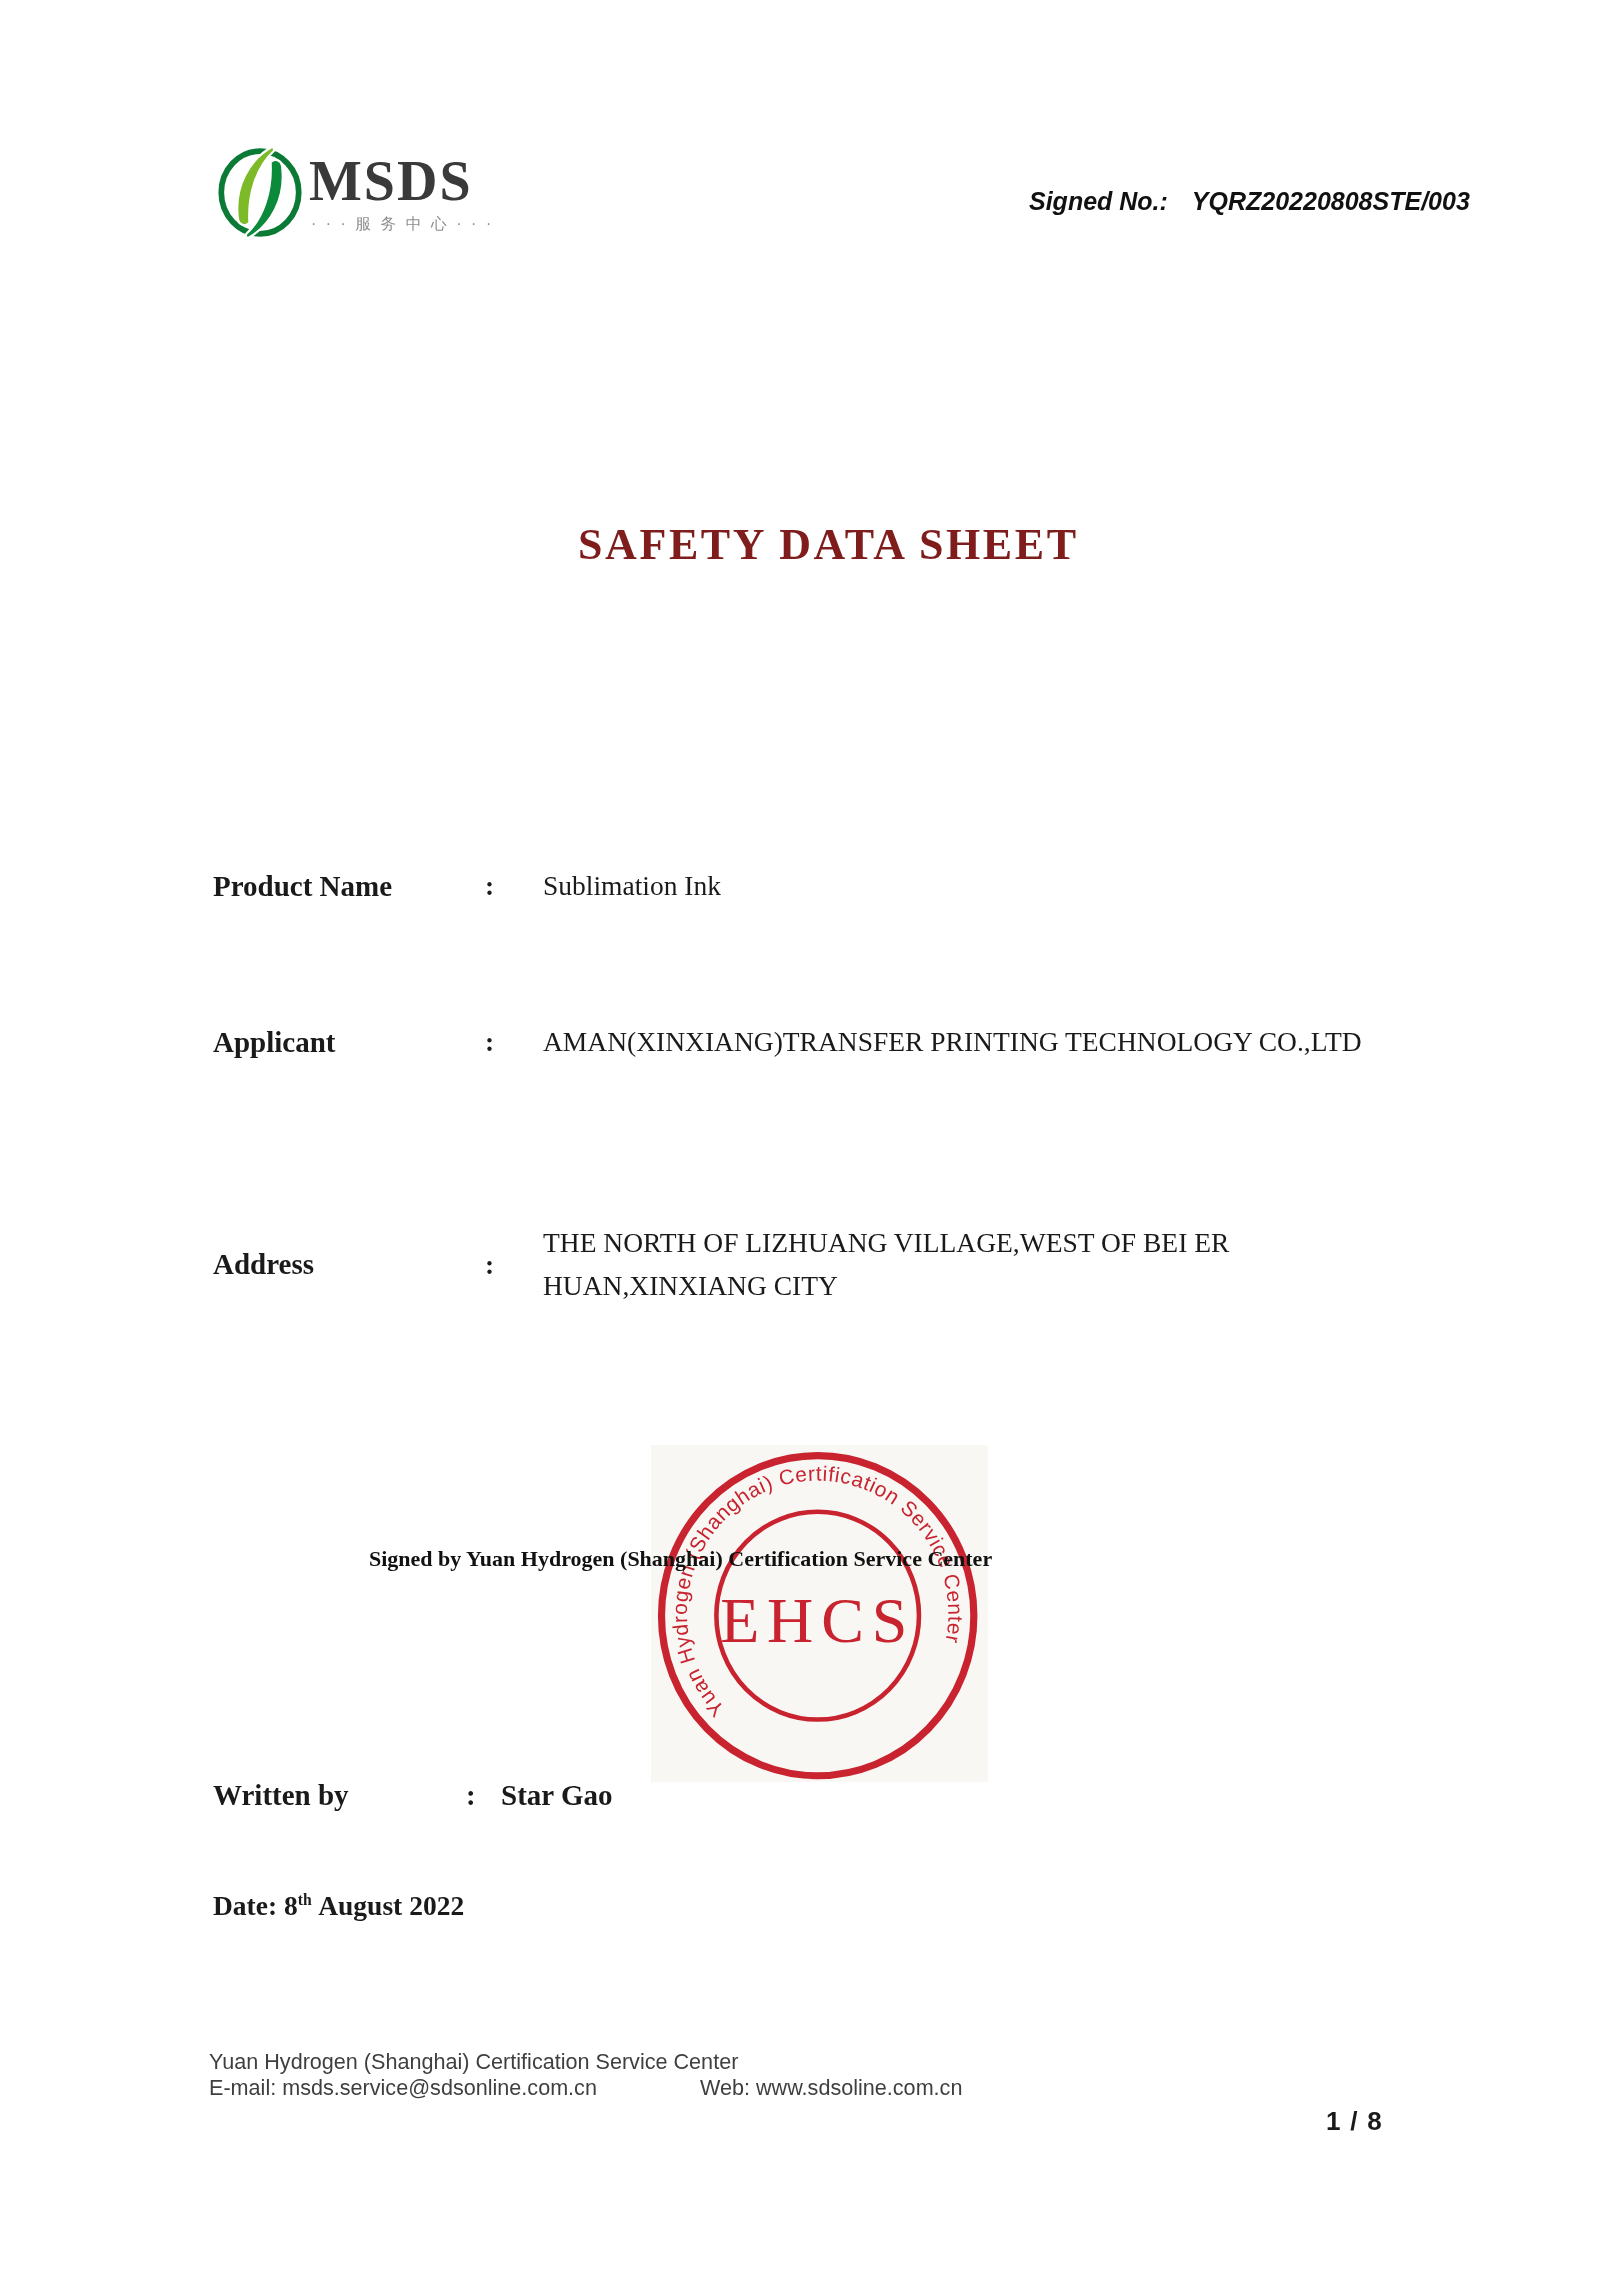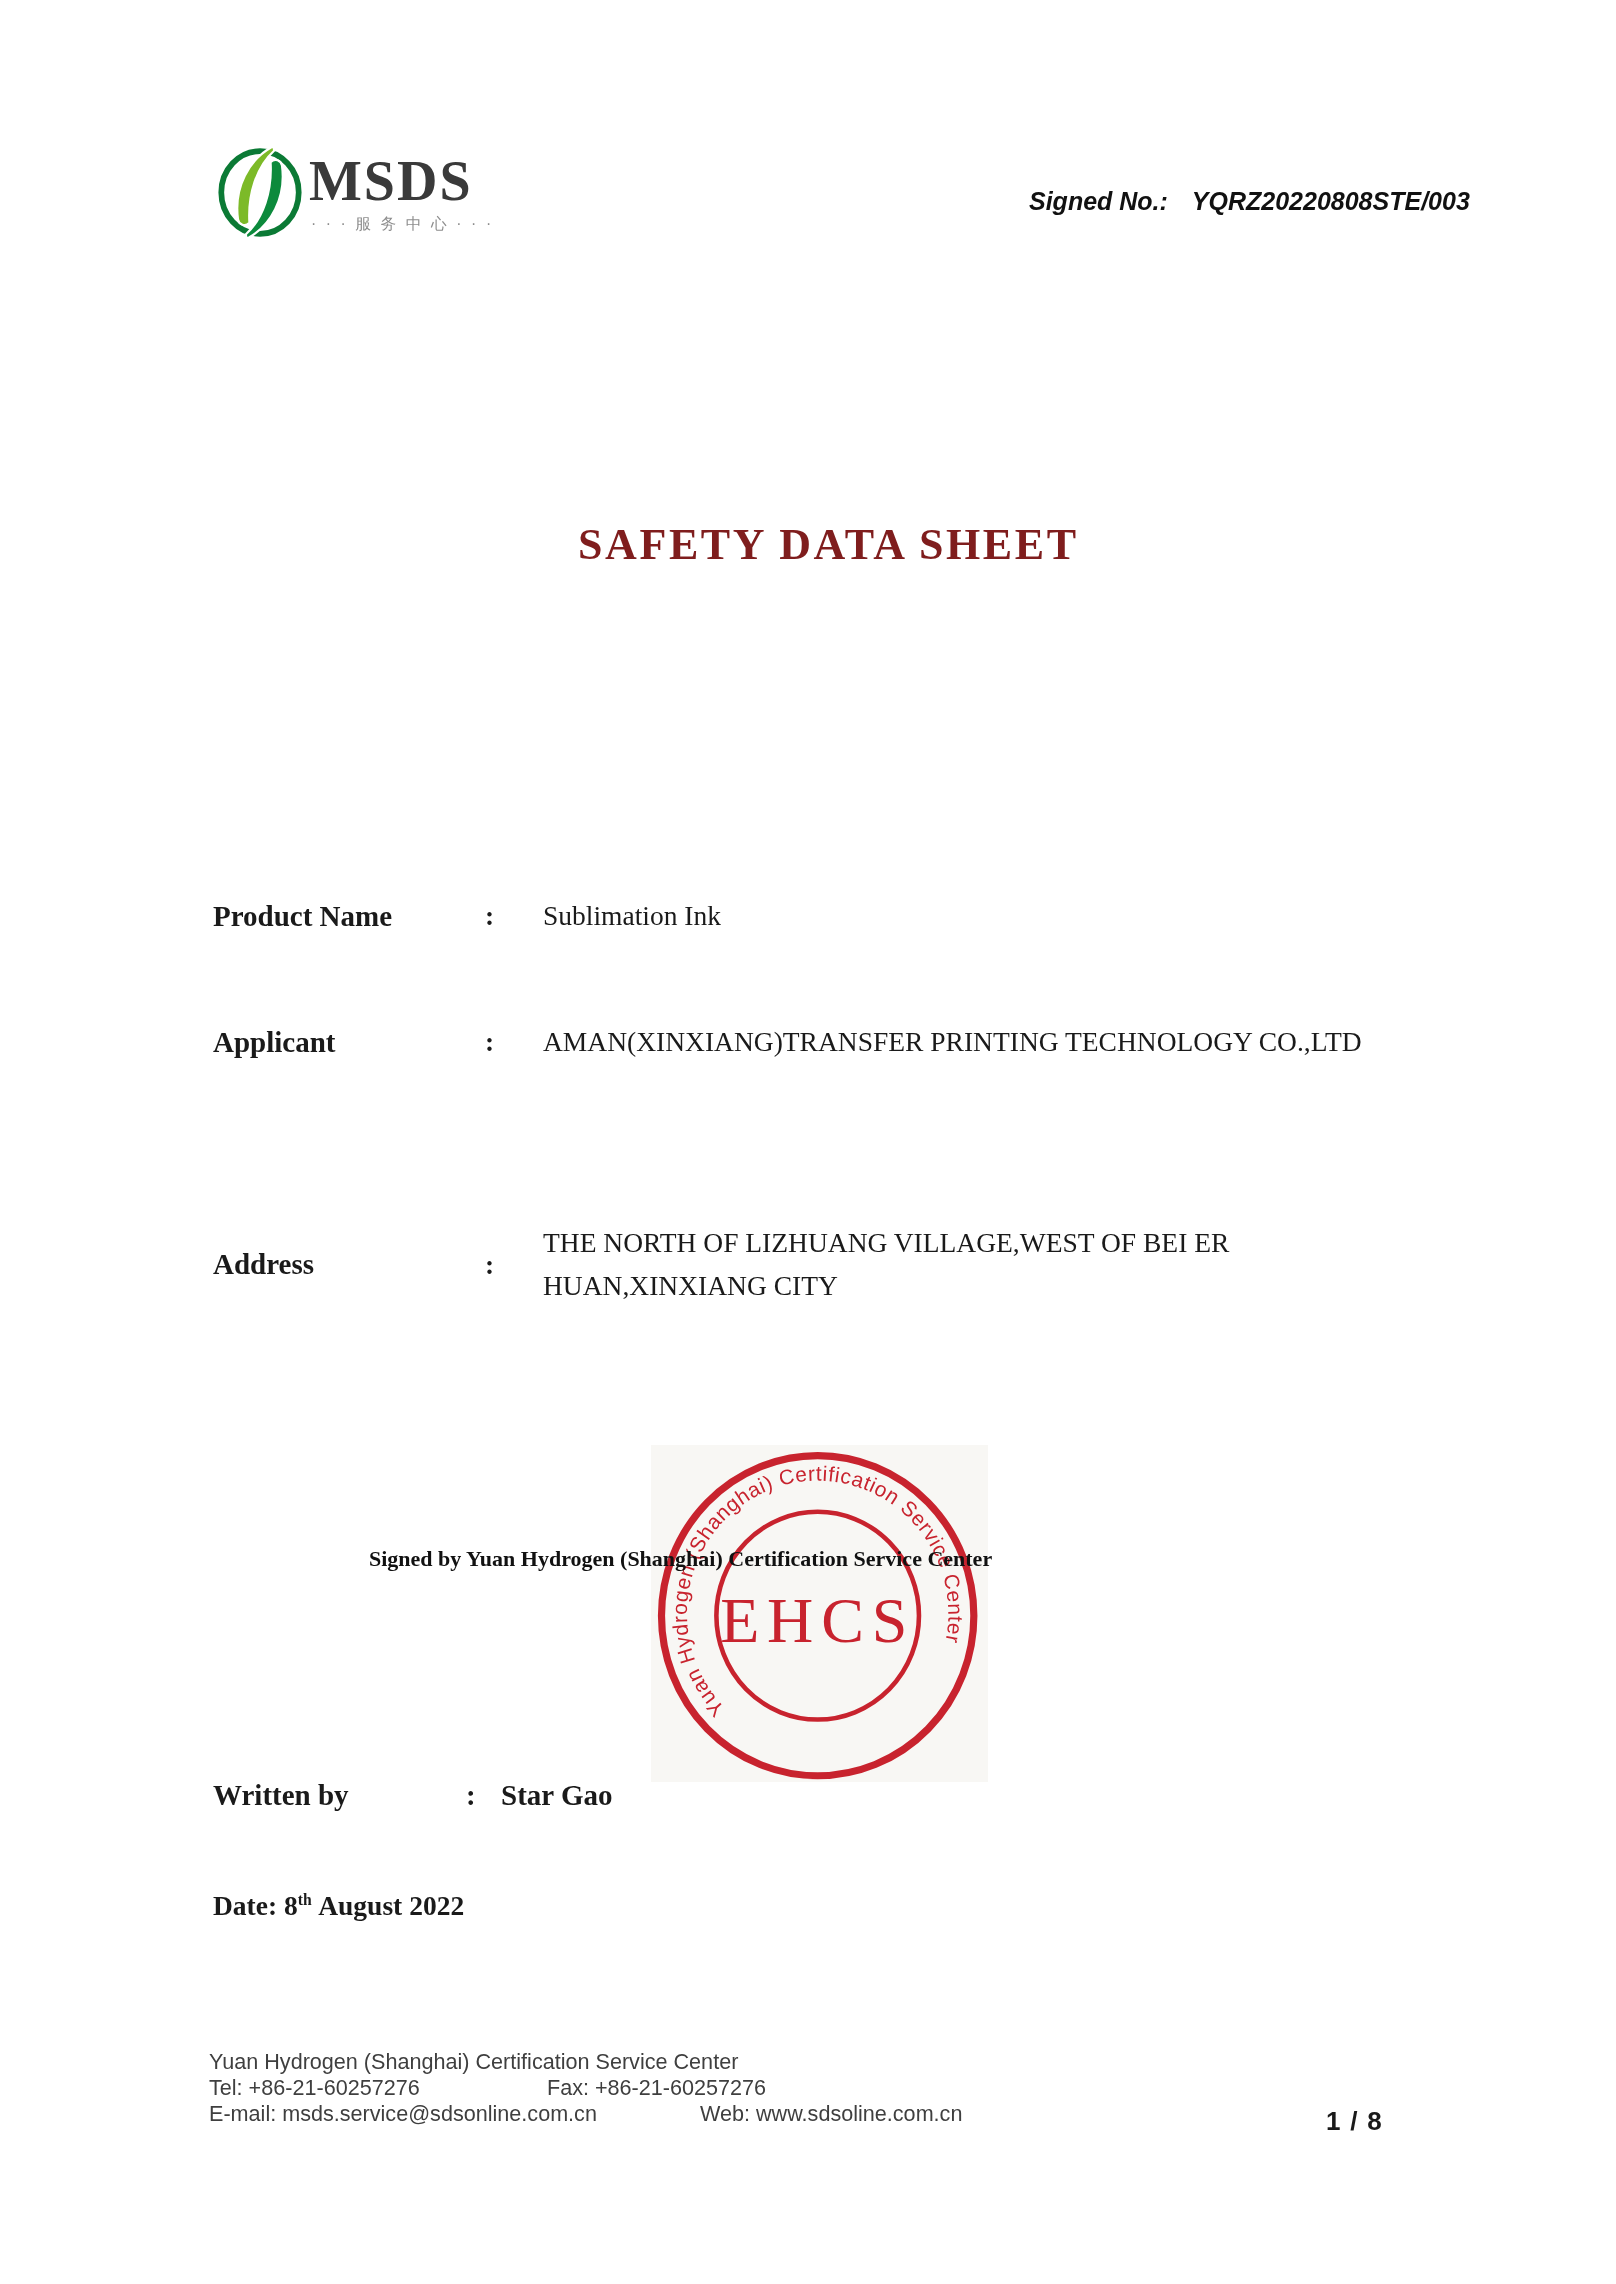--- a/index.html
+++ b/index.html
@@ -22,21 +22,21 @@
   .report-line .val{margin-left:17px;}
 
   .doc-title{left:578px;top:519px;font-size:44px;font-weight:700;letter-spacing:2.6px;
              color:#7f1d1d;white-space:nowrap;}
 
   
   .frow{left:213px;width:1197px;display:flex;align-items:center;}
   .frow .lbl{width:272px;font-weight:700;font-size:29px;flex:0 0 272px;}
   .frow .col{width:58px;flex:0 0 58px;font-weight:700;font-size:27.5px;}
   .frow .val{width:863px;flex:0 0 863px;font-size:27.5px;line-height:1.55;}
-  .row-product{top:895px;}
+  .row-product{top:865px;}
   .row-applicant{top:1017px;}
   .row-applicant .val{line-height:1.85;}
   .row-address{top:1222px;}
 
   .signed-by{left:369px;top:1546px;font-size:22px;font-weight:700;color:#111;
              white-space:nowrap;z-index:3;}
 
   .stamp-tint{left:651px;top:1445px;width:337px;height:337px;background:#f8f7f4;z-index:1;}
   .stamp{left:656px;top:1451px;z-index:2;}
 
@@ -117,23 +117,19 @@
   <span>Star Gao</span>
 </div>
 
 <div class="abs date-line">
   <span>Date: 8</span><sup>th</sup><span class="suffix">August 2022</span>
 </div>
 
 <div class="abs footer">
   <div>Yuan Hydrogen (Shanghai) Certification Service Center</div>
   <div>
-    <span class="cell-tel">Tel: +86-21-60257276</span>
-    <span>Fax: +86-21-60257276</span>
-  </div>
-  <div>
     <span class="cell-email">E-mail: msds.service@sdsonline.com.cn</span>
     <span>Web: www.sdsoline.com.cn</span>
   </div>
 </div>
 
 <div class="abs page-num">1 / 8</div>
 
 
 </body></html>

